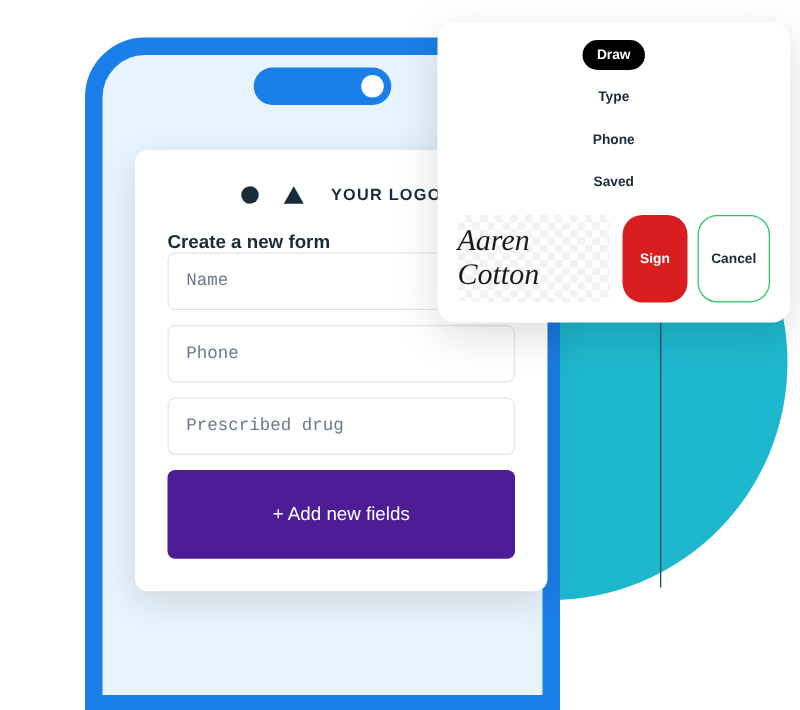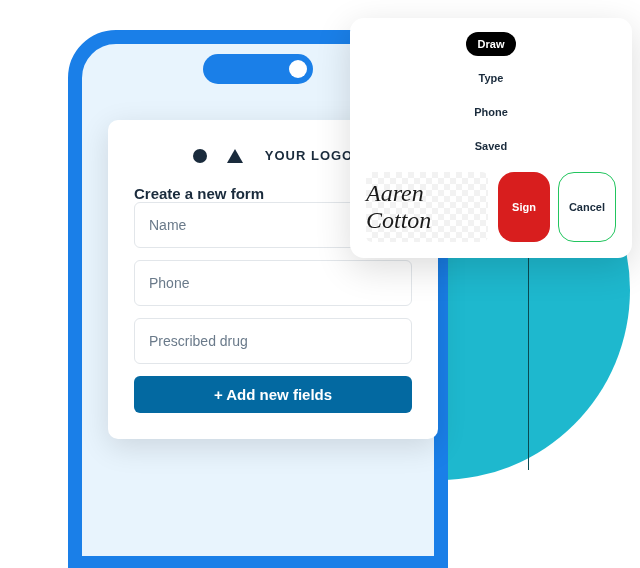--- a/index.html
+++ b/index.html
@@ -131,32 +131,32 @@
 }
 .field {
   width: 100%;
   padding: 14px 14px;
   border: 1px solid #e2e6ea;
   border-radius: 6px;
   font-size: 14px;
   color: #4a5a6a;
   background: #fff;
   margin-bottom: 12px;
-  font-family: Liberation Sans, sans-serif;
+  font-family: Liberation Mono, monospace;
 }
 .field::placeholder { color: #6a7a8a; }
 .add-btn {
   width: 100%;
-  padding: 10px;
-  background: #0369a1;
+  padding: 27px;
+  background: #4c1d95;
   color: #fff;
   border: none;
   border-radius: 6px;
   font-size: 15px;
-  font-weight: 700;
+  font-weight: 400;
   cursor: pointer;
 }
 
 
 .sig-card {
   position: absolute;
   left: 350px;
   top: 18px;
   width: 282px;
   background: #fff;

